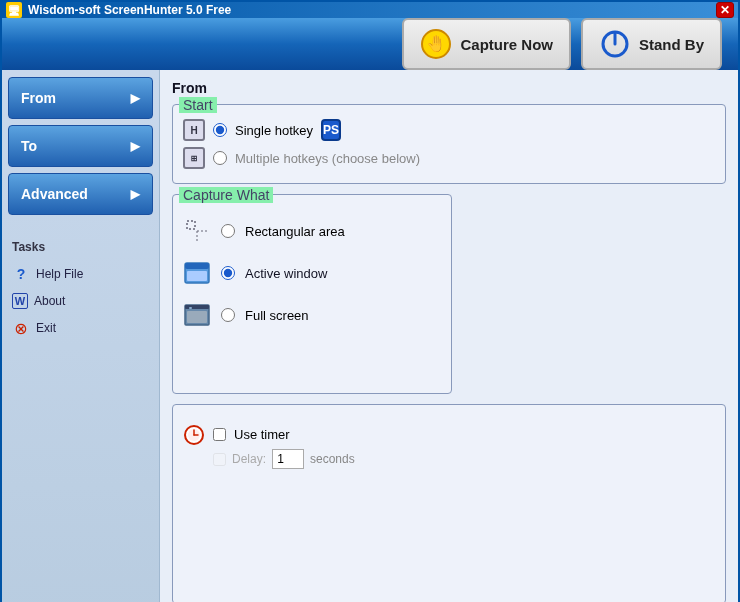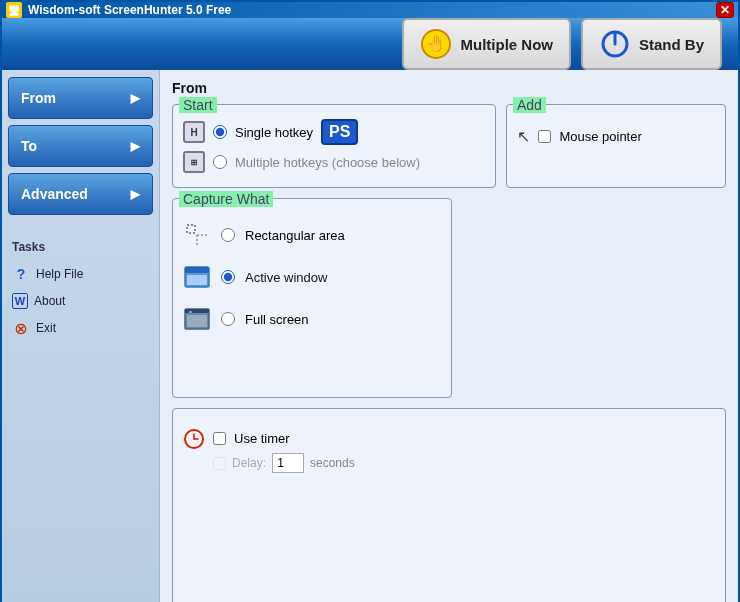--- a/index.html
+++ b/index.html
@@ -215,25 +215,25 @@
       background: #dde;
       display: flex; align-items: center; justify-content: center;
       font-size: 10px;
       font-weight: bold;
       color: #334;
     }
 
     .hotkey-badge {
       background: #1a5acc;
       color: white;
-      font-size: 16px;
+      font-size: 12px;
       font-weight: bold;
       border: 2px solid #0a3a8c;
       border-radius: 4px;
-      padding: 2px 6px;
+      padding: 2px 0;
     }
 
     .capture-group {
       width: 280px;
       min-height: 200px;
     }
 
     .timer-group {
       flex: 1;
       min-height: 200px;
@@ -328,21 +328,21 @@
   </div>
 
   <div class="toolbar">
     <button class="toolbar-btn">
       <div class="toolbar-btn-icon">
         <svg width="32" height="32" viewBox="0 0 32 32">
           <ellipse cx="16" cy="16" rx="14" ry="14" fill="#ffd700" stroke="#cc8800" stroke-width="2"></ellipse>
           <text x="16" y="21" text-anchor="middle" font-size="16">🤚</text>
         </svg>
       </div>
-      <span>Multiple Now</span>
+      <span>Capture Now</span>
     </button>
     <button class="toolbar-btn">
       <div class="toolbar-btn-icon">
         <svg width="30" height="30" viewBox="0 0 30 30">
           <circle cx="15" cy="15" r="12" fill="none" stroke="#1a5acc" stroke-width="3"></circle>
           <line x1="15" y1="4" x2="15" y2="15" stroke="#1a5acc" stroke-width="3" stroke-linecap="round"></line>
         </svg>
       </div>
       <span>Stand By</span>
     </button>
@@ -394,28 +394,20 @@
             <label>Single hotkey</label>
             <div class="hotkey-badge">PS</div>
           </div>
           <div class="radio-row">
             <div class="hotkey-icon" style="font-size:8px;">⊞</div>
             <input type="radio" class="radio-input" name="hotkey" style="">
             <label style="color:#888;">Multiple hotkeys  (choose below)</label>
           </div>
         </div>
 
-        <div class="group-box add-group">
-          <span class="group-label">Add</span>
-          <div class="mouse-pointer-row">
-            <span class="cursor-icon">↖</span>
-            <input type="checkbox" style="">
-            <label>Mouse pointer</label>
-          </div>
-        </div>
       </div>
 
       <div class="panels-row bottom-row">
 
         <div class="group-box capture-group">
           <span class="group-label">Capture What</span>
 
           <div class="capture-item">
             <div class="capture-icon">
               <svg width="24" height="24" viewBox="0 0 24 24" fill="none">

